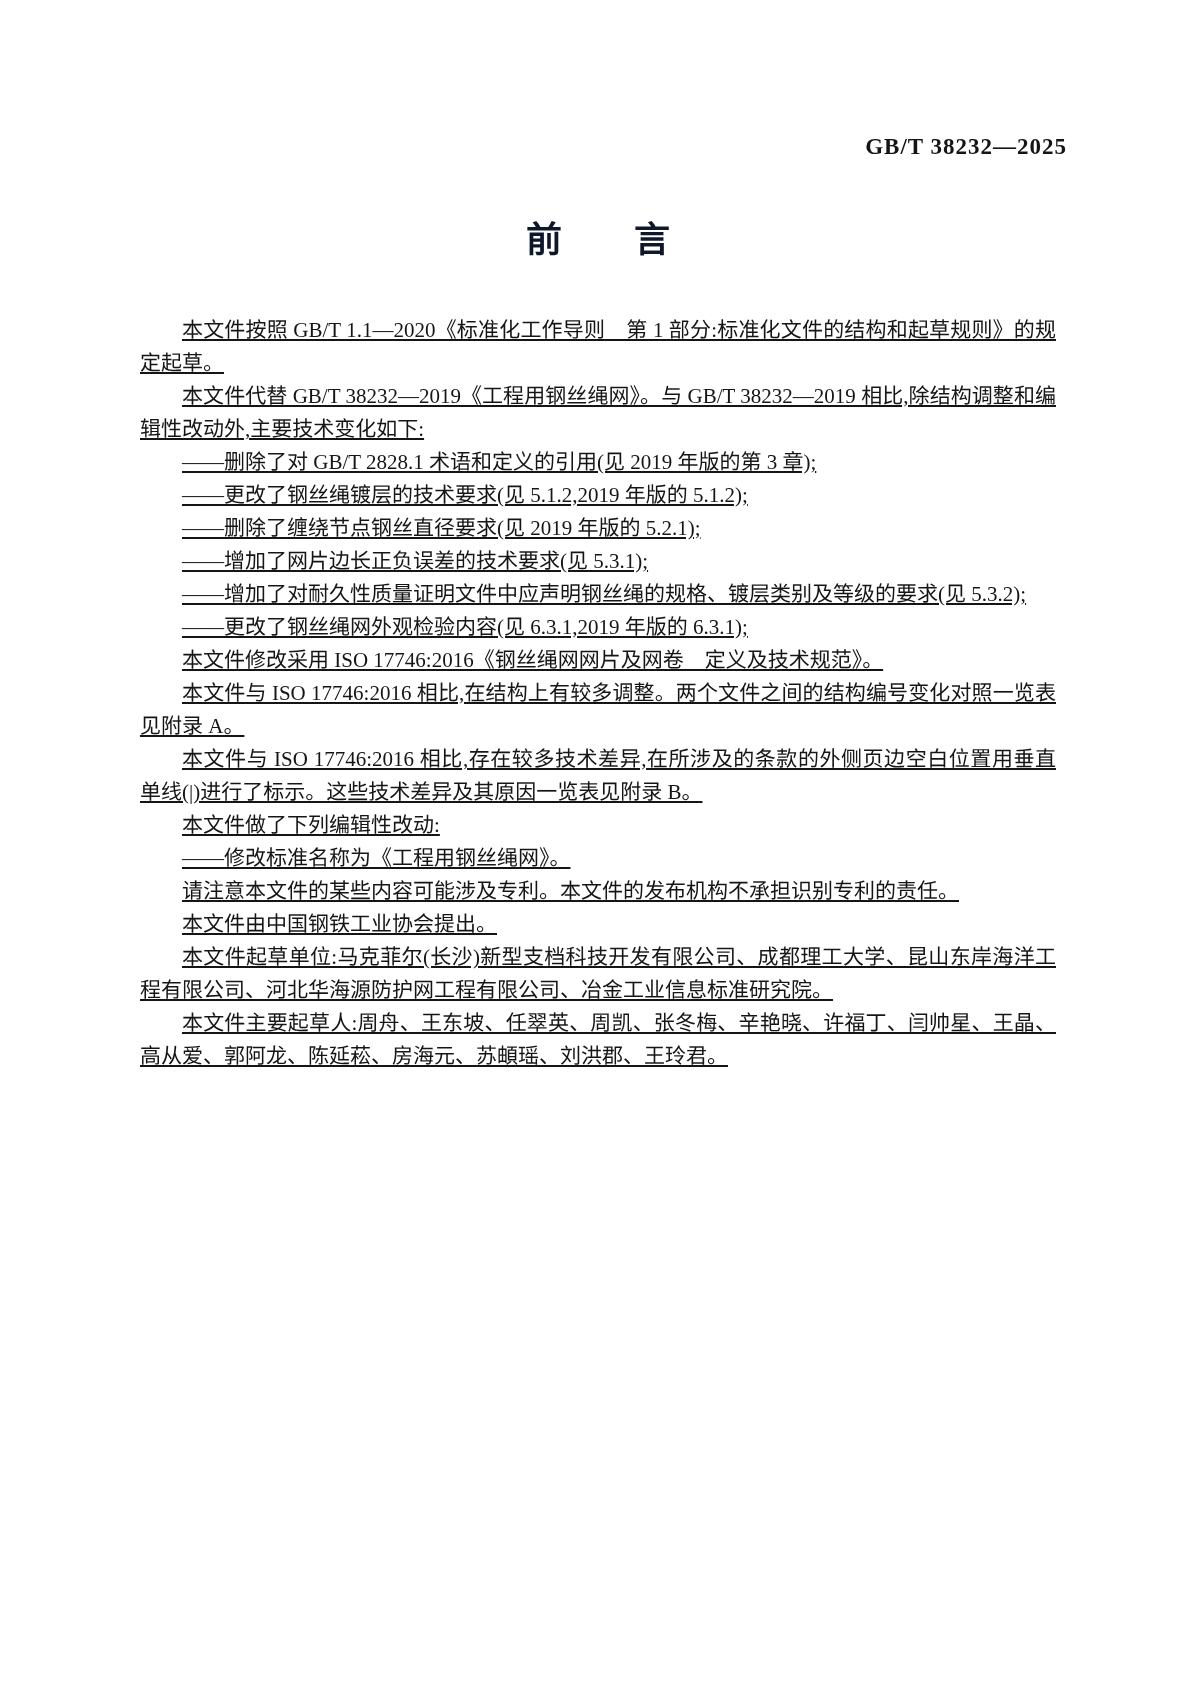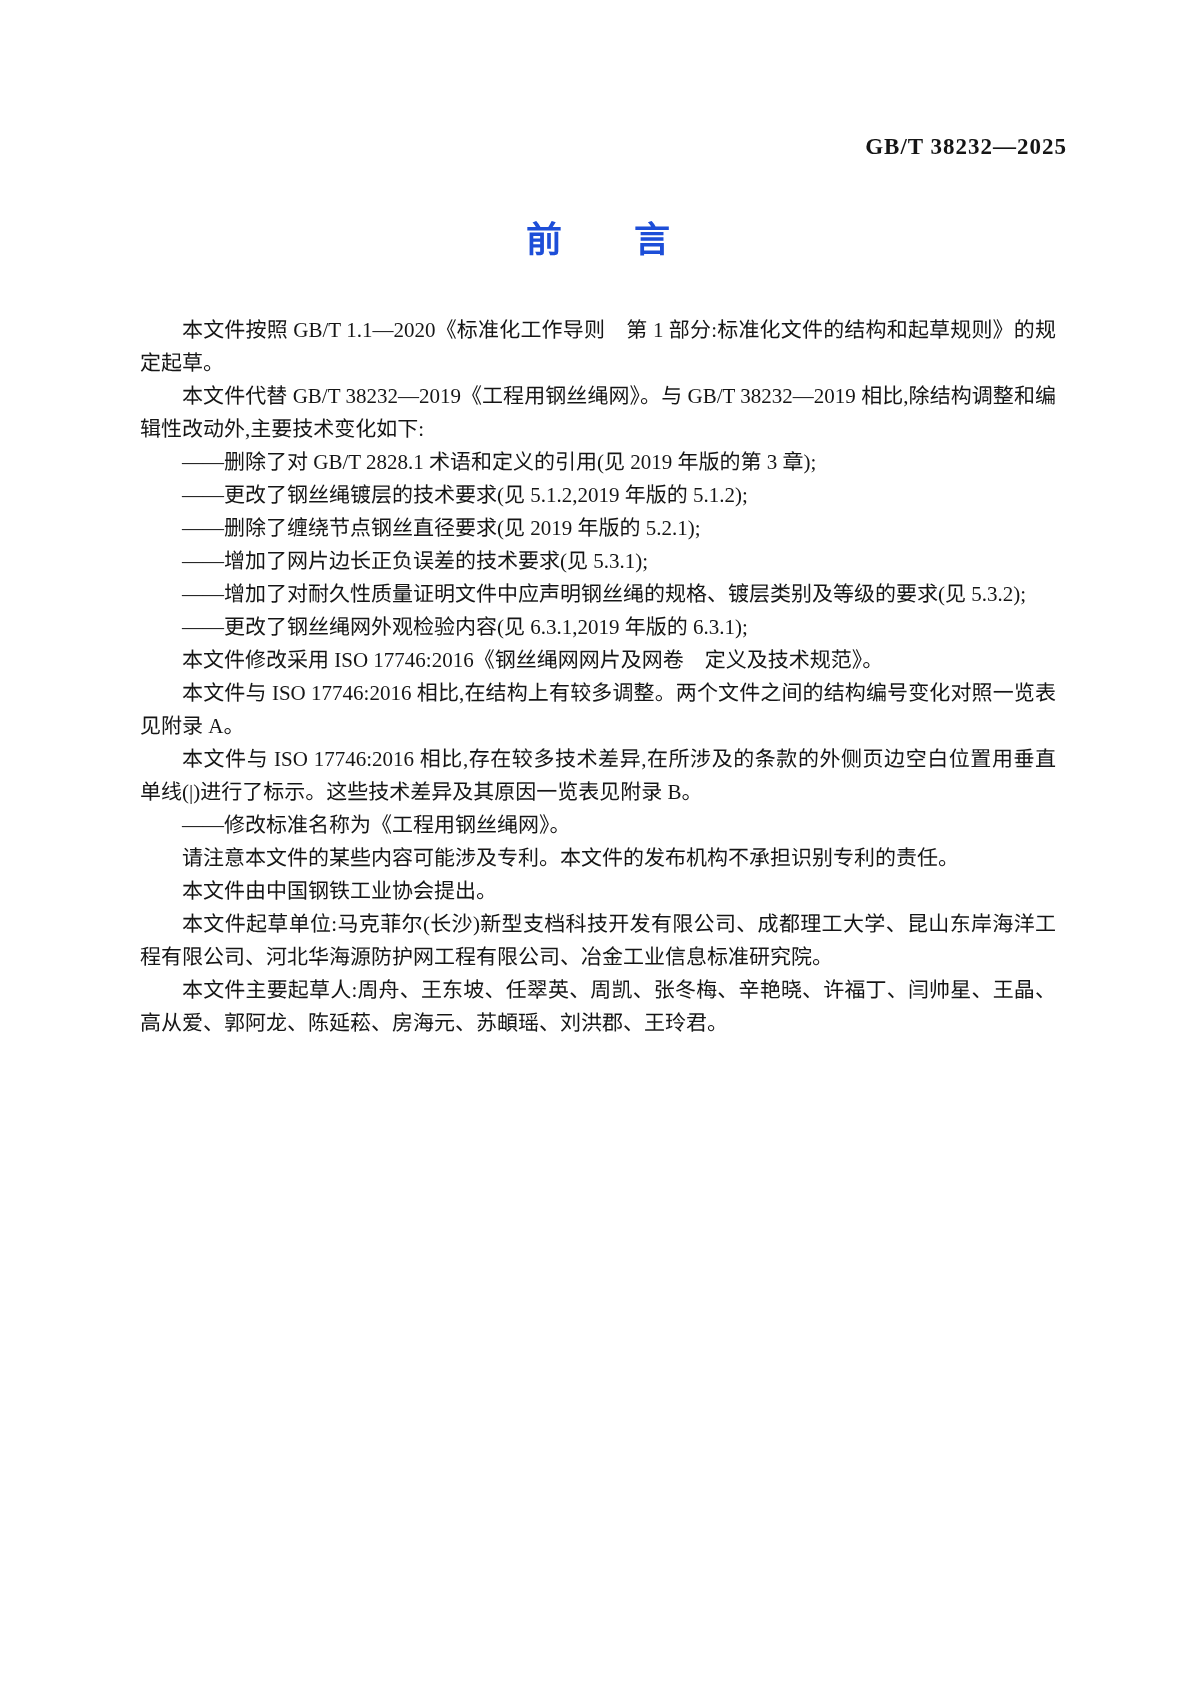--- a/index.html
+++ b/index.html
@@ -27,30 +27,31 @@
   }
   .doc-title {
     position: absolute;
     top: 210px;
     left: 140px;
     width: 916px;
     text-align: center;
     font-size: 36px;
     font-weight: 700;
     font-family: "Liberation Sans", "DejaVu Sans", sans-serif;
-    color: #1d4ed8;
+    color: #0f172a;
   }
   .content {
     position: absolute;
     top: 314px;
     left: 140px;
     width: 916px;
     font-size: 21px;
     line-height: 33px;
     text-align: justify;
+    text-decoration: underline;
   }
   .content p {
     margin: 0;
     padding: 0;
     text-indent: 2em;
     word-break: break-all;
   }
   .page-number {
     position: absolute;
     top: 1546px;
@@ -74,20 +75,21 @@
     <p>本文件代替 GB/T 38232—2019《工程用钢丝绳网》。与 GB/T 38232—2019 相比,除结构调整和编辑性改动外,主要技术变化如下:</p>
     <p>——删除了对 GB/T 2828.1 术语和定义的引用(见 2019 年版的第 3 章);</p>
     <p>——更改了钢丝绳镀层的技术要求(见 5.1.2,2019 年版的 5.1.2);</p>
     <p>——删除了缠绕节点钢丝直径要求(见 2019 年版的 5.2.1);</p>
     <p>——增加了网片边长正负误差的技术要求(见 5.3.1);</p>
     <p>——增加了对耐久性质量证明文件中应声明钢丝绳的规格、镀层类别及等级的要求(见 5.3.2);</p>
     <p>——更改了钢丝绳网外观检验内容(见 6.3.1,2019 年版的 6.3.1);</p>
     <p>本文件修改采用 ISO 17746:2016《钢丝绳网网片及网卷　定义及技术规范》。</p>
     <p>本文件与 ISO 17746:2016 相比,在结构上有较多调整。两个文件之间的结构编号变化对照一览表见附录 A。</p>
     <p>本文件与 ISO 17746:2016 相比,存在较多技术差异,在所涉及的条款的外侧页边空白位置用垂直单线(|)进行了标示。这些技术差异及其原因一览表见附录 B。</p>
+    <p>本文件做了下列编辑性改动:</p>
     <p>——修改标准名称为《工程用钢丝绳网》。</p>
     <p>请注意本文件的某些内容可能涉及专利。本文件的发布机构不承担识别专利的责任。</p>
     <p>本文件由中国钢铁工业协会提出。</p>
     <p>本文件起草单位:马克菲尔(长沙)新型支档科技开发有限公司、成都理工大学、昆山东岸海洋工程有限公司、河北华海源防护网工程有限公司、冶金工业信息标准研究院。</p>
     <p>本文件主要起草人:周舟、王东坡、任翠英、周凯、张冬梅、辛艳晓、许福丁、闫帅星、王晶、高从爱、郭阿龙、陈延菘、房海元、苏頔瑶、刘洪郡、王玲君。</p>
   </div>
 
   <div class="page-number">I</div>
 
 </div>

